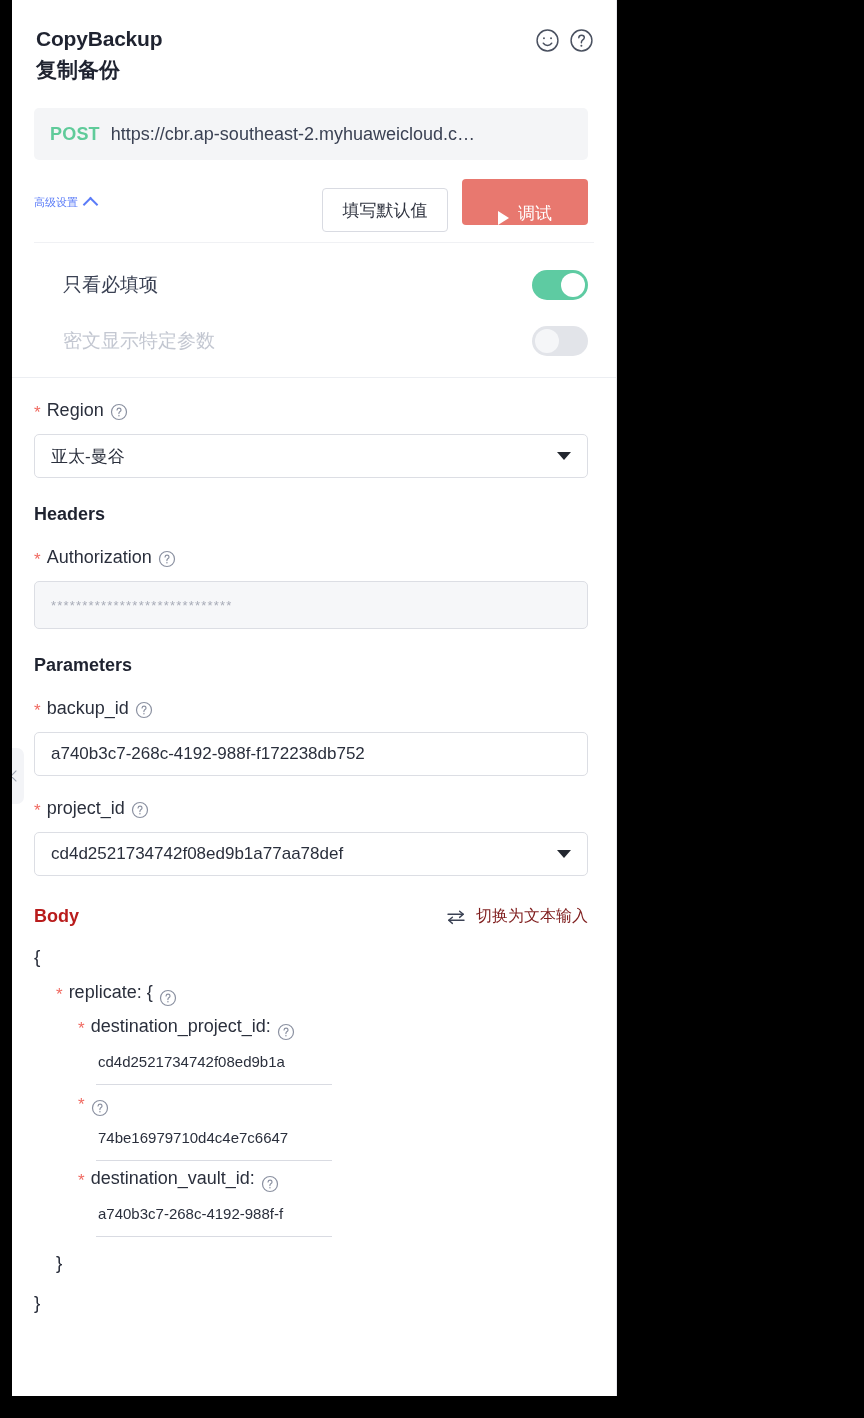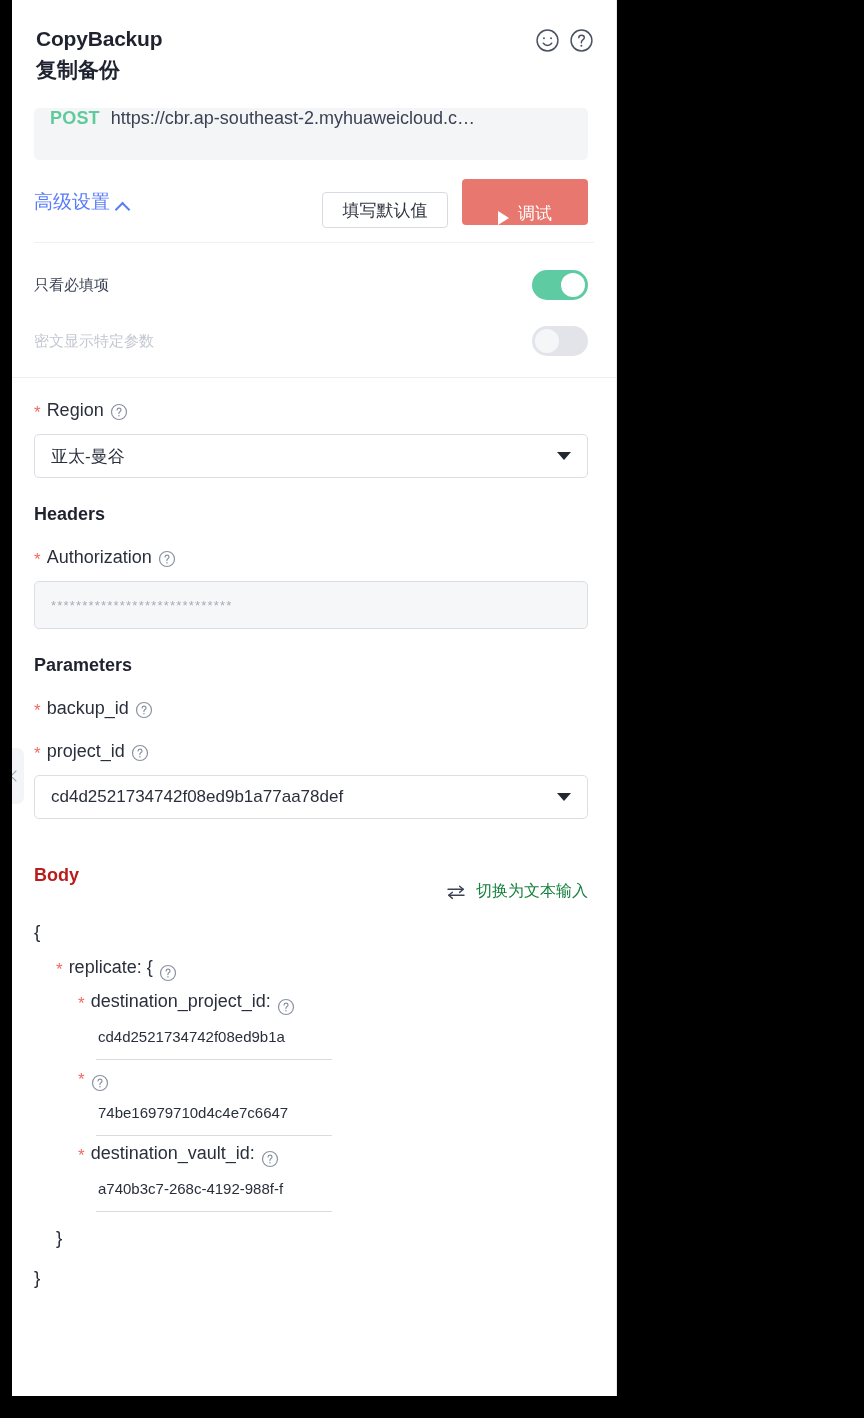--- a/index.html
+++ b/index.html
@@ -53,20 +53,21 @@
     display: block;
   }
 
   
   .urlbar {
     margin: 22px 28px 0 22px;
     background: #f4f5f7;
     border-radius: 5px;
     height: 52px;
     display: flex;
+    align-items: center;
     padding: 0 16px;
     gap: 11px;
     overflow: hidden;
   }
   .method {
     font-size: 18px;
     font-weight: bold;
     color: #5fcb9a;
     flex: none;
     letter-spacing: 0.2px;
@@ -79,38 +80,38 @@
   }
 
   
   .actionrow {
     margin: 20px 28px 0 22px;
     height: 44px;
     display: flex;
     align-items: center;
   }
   .adv-link {
-    font-size: 19px;
+    font-size: 11px;
     color: #5b7cf8;
     display: flex;
-    align-items: flex-end;
+    align-items: flex-start;
     gap: 7px;
     cursor: pointer;
   }
   .chev-up {
     display: inline-block;
     width: 11px; height: 11px;
     border-left: 2.2px solid #5b7cf8;
     border-top: 2.2px solid #5b7cf8;
     transform: rotate(45deg);
     margin-top: 4px;
   }
   .spacer { flex: 1; }
   .btn-outline {
-    height: 36px;
+    height: 44px;
     min-width: 126px;
     border: 1px solid #d9dbe2;
     border-radius: 4px;
     background: #ffffff;
     font-size: 17px;
     color: #303440;
     font-family: "Liberation Sans", sans-serif;
     cursor: pointer;
     padding: 6px 14px;
     margin-top: 16px;
@@ -154,22 +155,23 @@
   
   .toggle-row {
     margin: 0 28px 0 22px;
     height: 44px;
     display: flex;
     align-items: center;
   }
   .toggle-row.first { margin-top: 20px; }
   .toggle-row.second { margin-top: 12px; }
   .toggle-label {
-    font-size: 15px;
+    font-size: 19px;
     color: #3b4254;
+    margin-left: 29px;
   }
   .toggle-label.disabled { color: #c3c7d1; }
   .switch {
     margin-left: auto;
     width: 56px; height: 30px;
     border-radius: 15px;
     position: relative;
     cursor: pointer;
     flex: none;
   }
@@ -254,23 +256,22 @@
     font-size: 18px;
     font-weight: bold;
     color: #b91c1c;
   }
   .switch-text {
     margin-left: auto;
     display: flex;
     align-items: center;
     gap: 10px;
     font-size: 16px;
-    color: #15803d;
+    color: #7f1d1d;
     cursor: pointer;
-    margin-top: 32px;
   }
   .swap-icon { width: 20px; height: 16px; flex: none; }
 
   .json {
     margin-top: 12px;
     font-size: 18px;
     color: #2a2f3c;
   }
   .json-line {
     display: flex;
@@ -421,20 +422,21 @@
       <span class="req-star">*</span>
       <span>backup_id</span>
       <span class="q-icon">
         <svg viewBox="0 0 24 24" width="18" height="18" fill="none" stroke="#8b91a1" stroke-width="1.6">
           <circle cx="12" cy="12" r="10"></circle>
           <path d="M9.4 9.3c0.1-1.5 1.3-2.4 2.7-2.4 1.5 0 2.6 0.9 2.6 2.3 0 1.2-0.7 1.8-1.7 2.5-0.8 0.6-1.1 1.1-1.1 2v0.4" stroke-linecap="round"></path>
           <circle cx="11.9" cy="17" r="1" fill="#8b91a1" stroke="none"></circle>
         </svg>
       </span>
     </div>
+    <div class="input-box">a740b3c7-268c-4192-988f-f172238db752</div>
 
     <div class="field-label">
       <span class="req-star">*</span>
       <span>project_id</span>
       <span class="q-icon">
         <svg viewBox="0 0 24 24" width="18" height="18" fill="none" stroke="#8b91a1" stroke-width="1.6">
           <circle cx="12" cy="12" r="10"></circle>
           <path d="M9.4 9.3c0.1-1.5 1.3-2.4 2.7-2.4 1.5 0 2.6 0.9 2.6 2.3 0 1.2-0.7 1.8-1.7 2.5-0.8 0.6-1.1 1.1-1.1 2v0.4" stroke-linecap="round"></path>
           <circle cx="11.9" cy="17" r="1" fill="#8b91a1" stroke="none"></circle>
         </svg>

